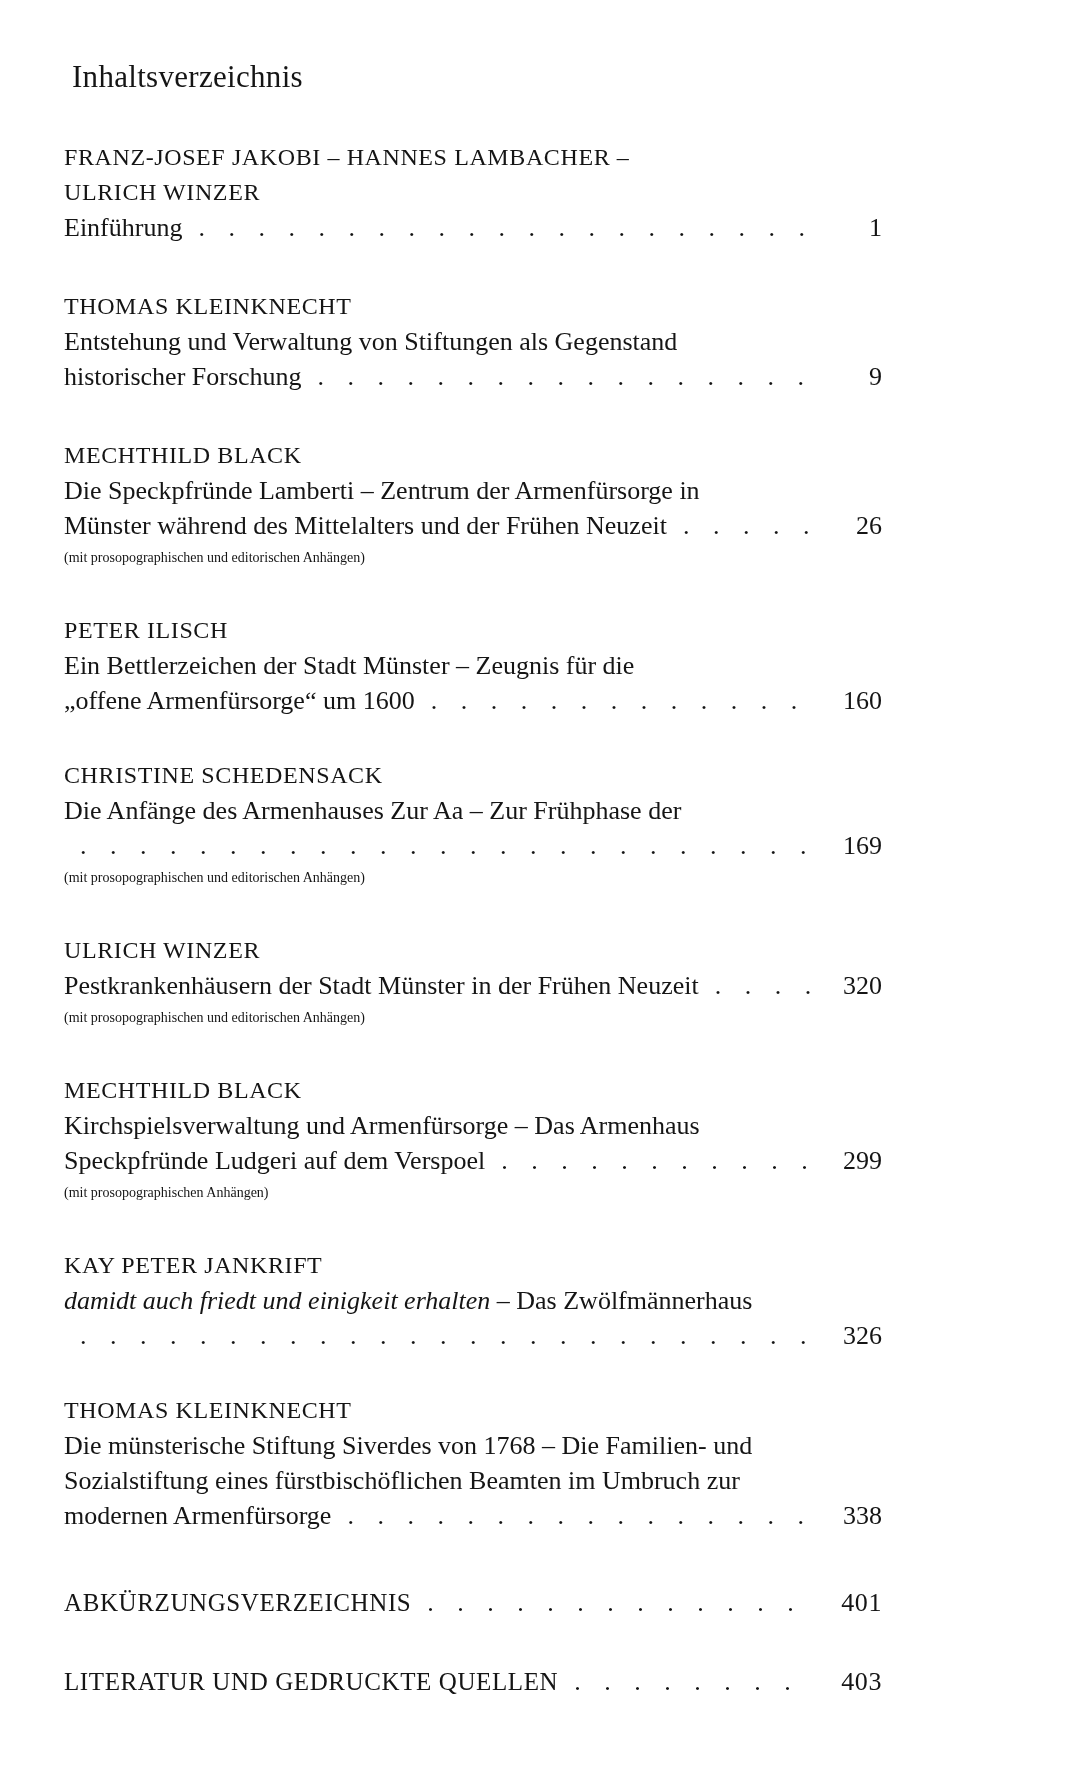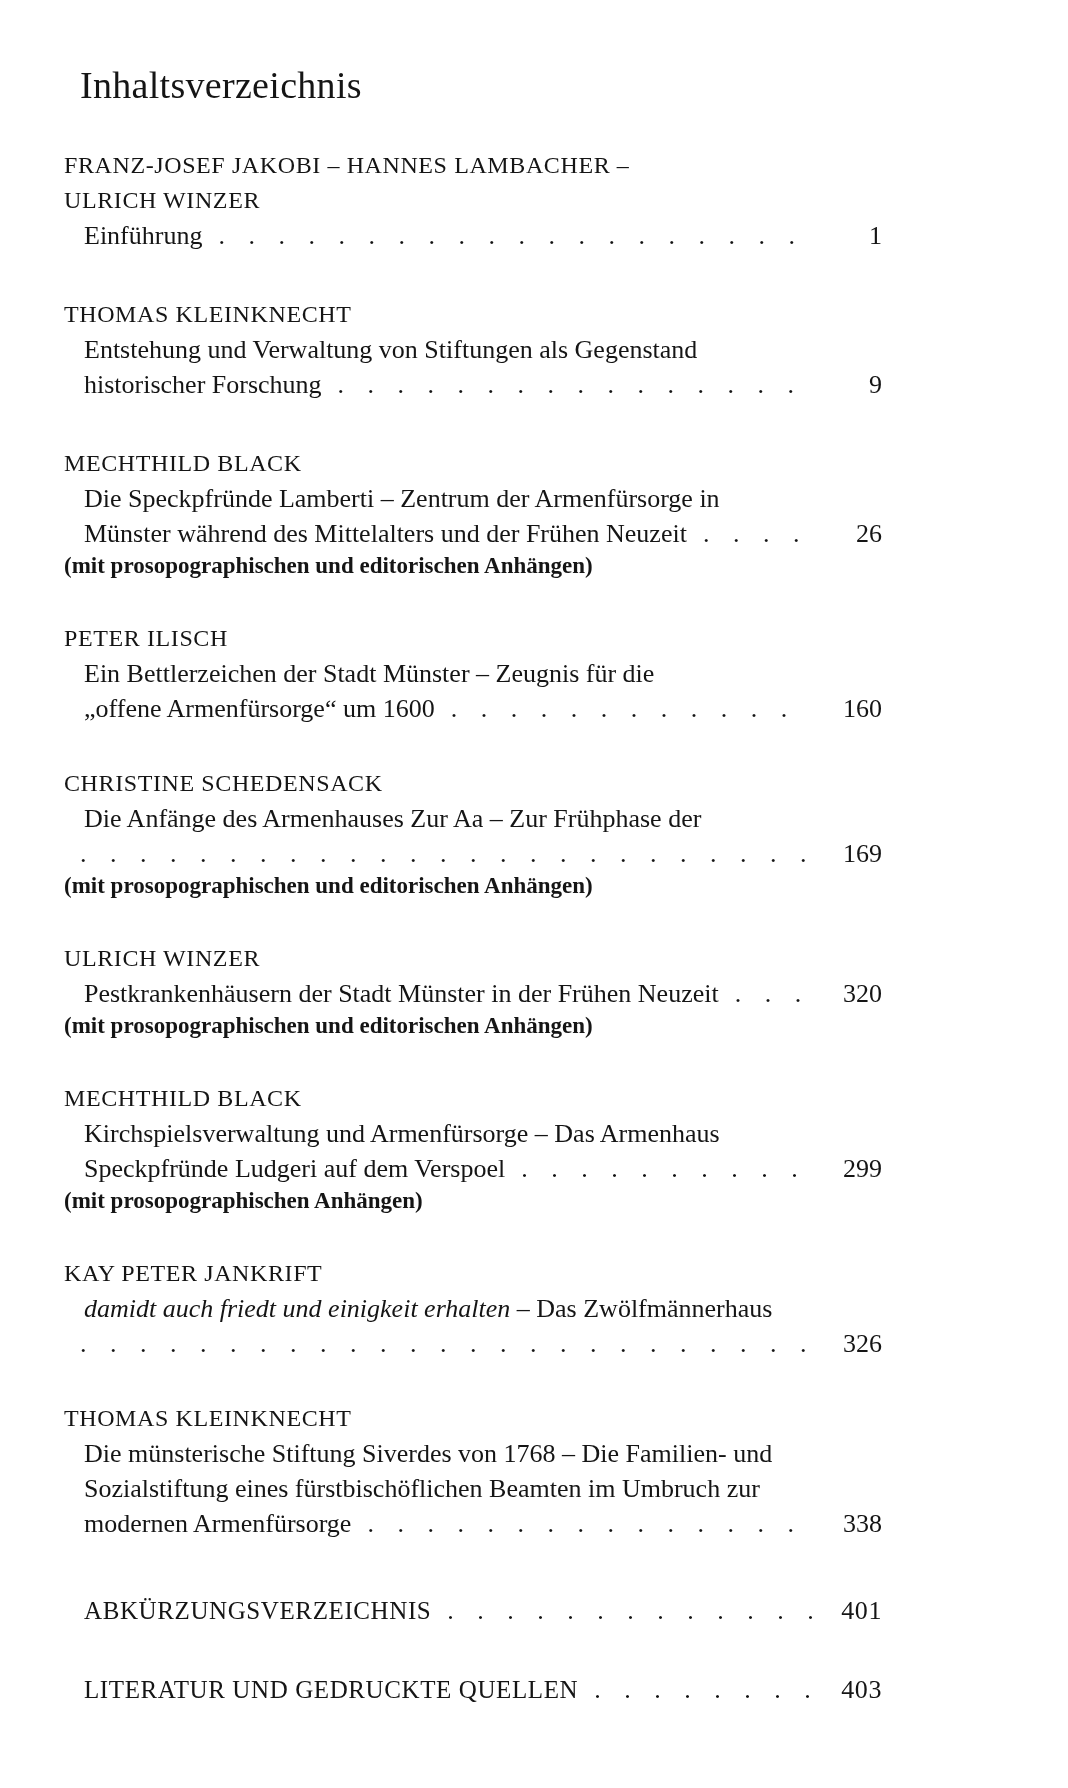--- a/index.html
+++ b/index.html
@@ -12,62 +12,61 @@
     height: 1788px;
     overflow: hidden;
     font-family: "Liberation Serif", "DejaVu Serif", serif;
     color: #151515;
   }
   .page {
     padding: 50px 0 0 64px;
     width: 818px;
   }
   .doc-title {
-    font-size: 38px;
+    font-size: 31px;
     line-height: 38px;
-    margin: 16px;
+    margin: 8px;
     font-weight: normal;
     letter-spacing: 0.3px;
   }
   .entry { margin-top: 44px; }
   .entry.tight { margin-top: 40px; }
   .authors-line {
     font-size: 24px;
     line-height: 35px;
     letter-spacing: 0.6px;
   }
   .tline {
     font-size: 26px;
     line-height: 35px;
   }
   .tline.leader {
     display: flex;
     align-items: baseline;
   }
-  .ttext { white-space: nowrap; flex: 0 0 auto; margin-left: 20px; }
+  .ttext { white-space: nowrap; flex: 0 0 auto; }
   .seg.italic { font-style: italic; }
   .dots {
     flex: 1 1 auto;
     overflow: hidden;
     white-space: nowrap;
     margin: 0 18px 0 16px;
     word-spacing: 15px;
     letter-spacing: 1px;
     font-size: 26px;
   }
   .pnum {
     flex: 0 0 auto;
     min-width: 52px;
     text-align: right;
     font-size: 26px;
   }
   .note {
-    font-size: 23px;
+    font-size: 14px;
     line-height: 30px;
-    font-weight: bold;
   }
   .backmatter {
     margin-top: 52px;
   }
   .bm-row {
     display: flex;
     align-items: flex-start;
     font-size: 25px;
     line-height: 35px;
     letter-spacing: 0.6px;

